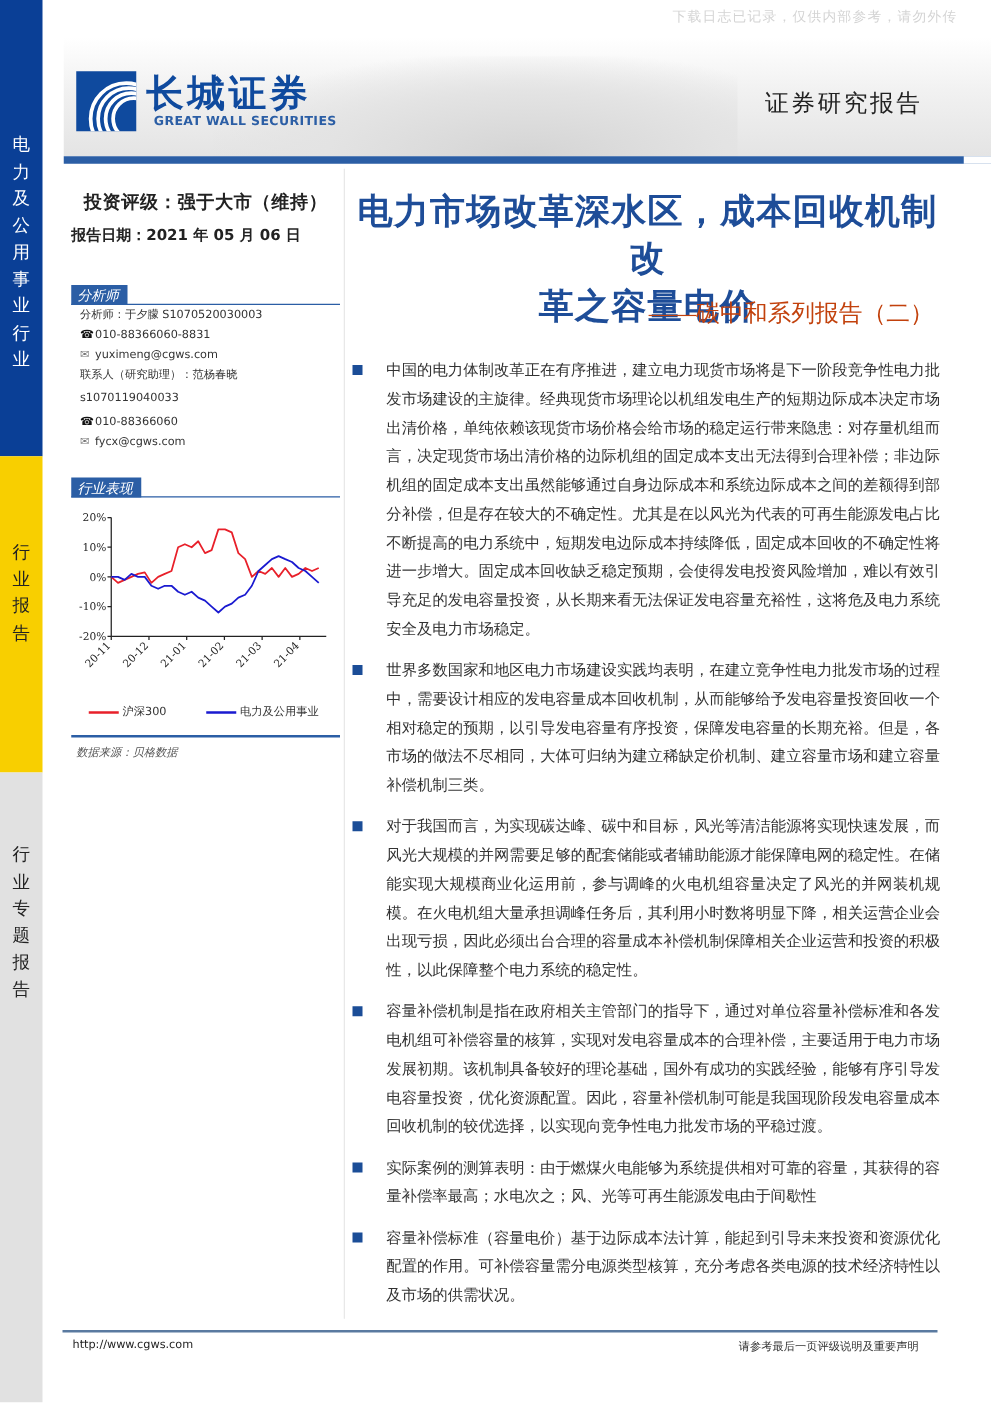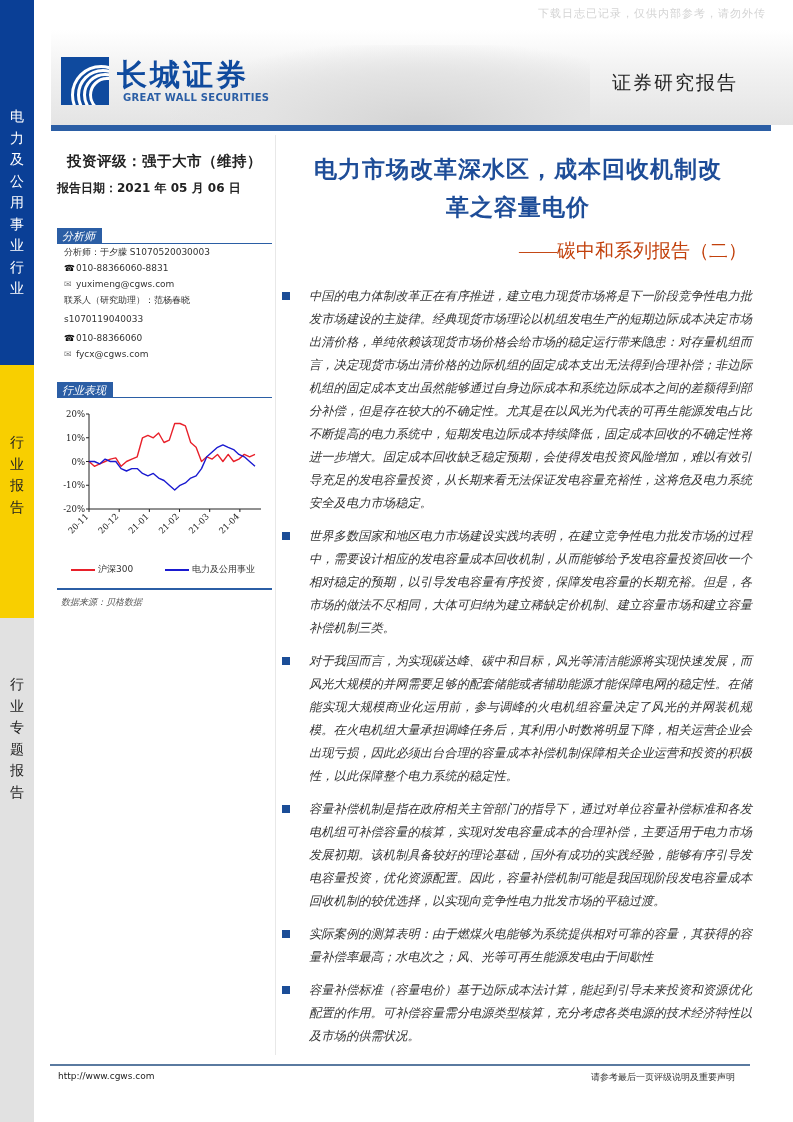--- a/index.html
+++ b/index.html
@@ -47,24 +47,24 @@
   .chart-wrap { position:relative; margin-top:8px; height:178px; }
   .chart-wrap svg { position:absolute; left:0; top:0; }
   .legend { position:absolute; left:14px; top:157px; font-size:9px; color:#333; white-space:nowrap; }
   .legend .sw { display:inline-block; width:24px; height:2px; vertical-align:middle; margin-right:3px; }
   .src-rule { margin-top:4px; height:1.5px; background:#2b5ea5; }
   .source { font-size:9px; color:#555; font-style:italic; margin-top:6px; margin-left:4px; }
 
   .divider-v { position:absolute; left:275px; top:135px; width:1px; height:920px; background:#e8e8e8; }
 
   
-  .title { position:absolute; left:278px; top:150px; width:480px; text-align:center; font-size:23px; font-weight:bold; color:#1e4d98; line-height:38px; letter-spacing:1px; font-family:"DejaVu Serif", serif; }
+  .title { position:absolute; left:278px; top:150px; width:480px; text-align:center; font-size:28px; font-weight:bold; color:#1e4d98; line-height:38px; letter-spacing:1px; font-family:"DejaVu Serif", serif; }
   .subtitle { position:absolute; right:46px; top:238px; font-size:19px; color:#c2410c; font-family:Liberation Serif, serif; }
   .body { position:absolute; left:282px; top:285px; width:470px; }
-  .bullet { position:relative; padding-left:27px; font-size:12.3px; line-height:23px; color:#333; text-align:justify; margin-bottom:10px;font-style:italic; }
+  .bullet { position:relative; padding-left:27px; font-size:12.3px; line-height:23px; color:#333; text-align:justify; margin-bottom:10px; }
   .bullet .sq { position:absolute; left:0; top:7px; width:8px; height:8px; background:#1b4d97; }
 
   
   .footer-rule { position:absolute; left:50px; top:1064px; width:700px; height:2px; background:#5a7aa0; }
   .footer-url { position:absolute; left:58px; top:1071px; font-size:9px; color:#222;text-align:right; }
   .footer-note { position:absolute; right:58px; top:1071px; font-size:9px; color:#333; }
 </style>
 </head>
 <body>
 

